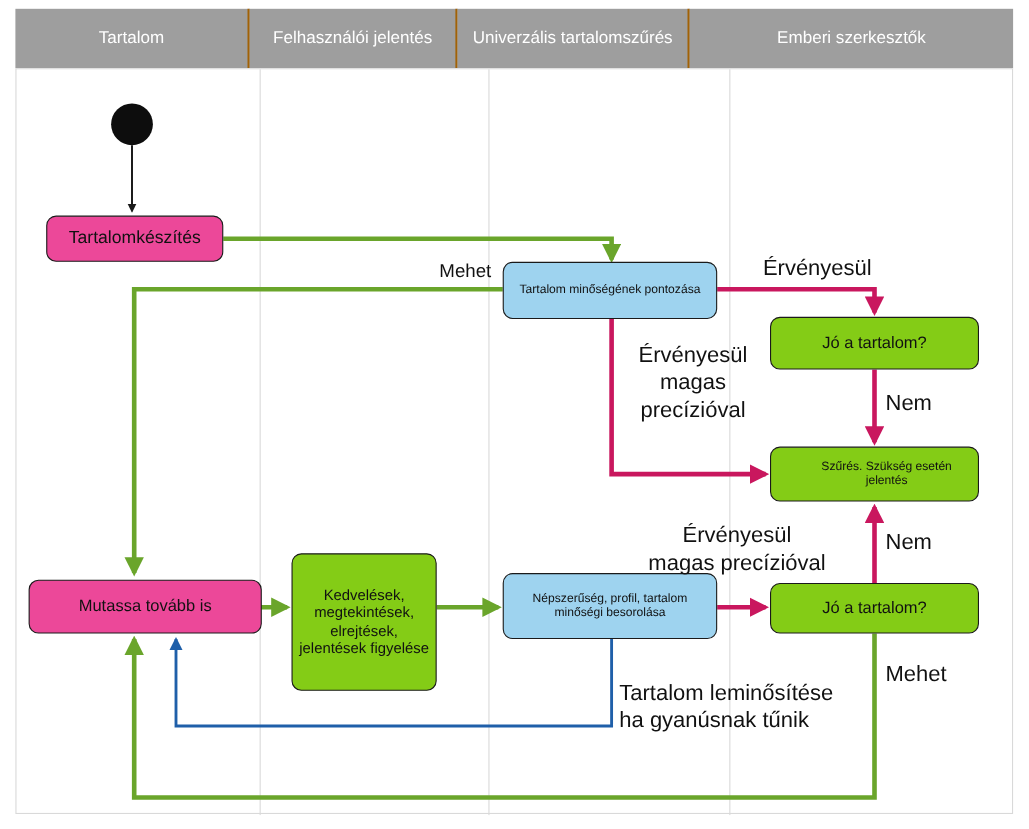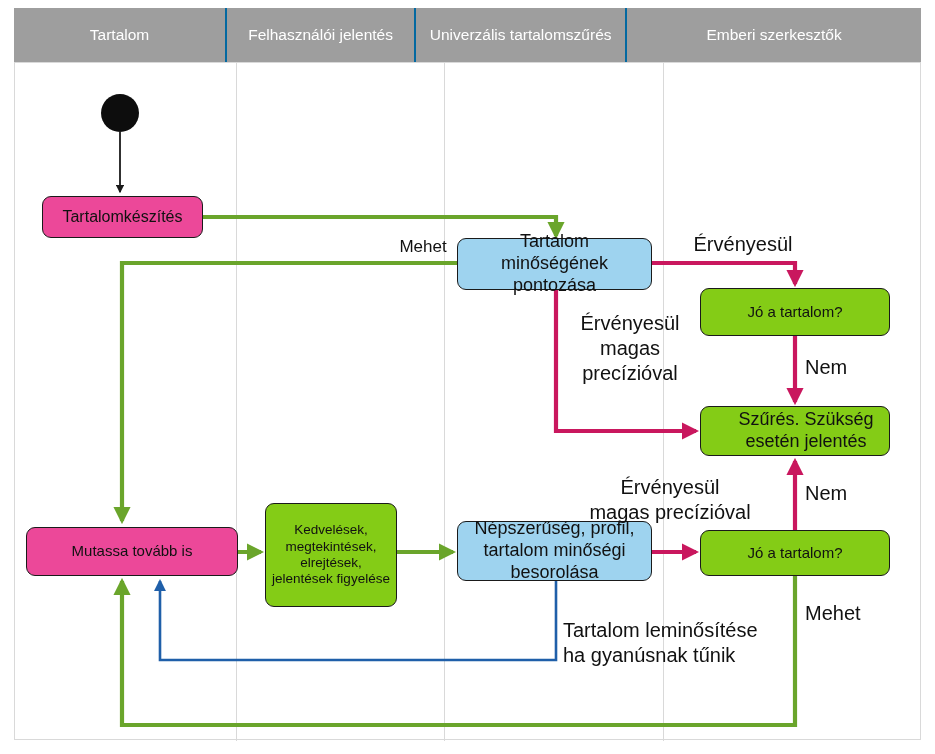--- a/index.html
+++ b/index.html
@@ -3,35 +3,35 @@
 <meta charset="utf-8">
 <style>
   html,body{margin:0;padding:0;background:#fff;}
   body{width:935px;height:754px;font-family:"Liberation Sans",sans-serif;}
   #root{position:relative;width:935px;height:754px;overflow:hidden;background:#fff;}
 
   
   .hdr{position:absolute;left:14px;top:8px;width:907px;height:54px;display:flex;}
   .hdr-cell{background:#9e9e9e;color:#ffffff;display:flex;align-items:center;
             justify-content:center;text-align:center;font-size:15.5px;line-height:1.2;
-            border-right:2px solid #0369a1;box-sizing:border-box;padding:2px 4px;}
+            border-right:2px solid #a16207;box-sizing:border-box;padding:2px 4px;}
   .hdr-cell:last-child{border-right:none;}
 
   
   .canvas{position:absolute;left:14px;top:62px;width:907px;height:678px;
           background:#ffffff;border:1px solid #d9d9d9;box-sizing:border-box;}
   .lane-div{position:absolute;top:0;width:1px;height:678px;background:#d9d9d9;}
 
   
   svg.wires{position:absolute;left:0;top:0;width:935px;height:754px;overflow:visible;}
 
   
   .node{position:absolute;box-sizing:border-box;border:1.6px solid #1a1a1a;
         border-radius:9px;display:flex;align-items:center;justify-content:center;
-        text-align:center;color:#111111;font-size:18px;line-height:1.22;padding:2px 6px;}
+        text-align:center;color:#111111;font-size:11px;line-height:1.22;padding:2px 6px;}
   .green{background:#ec4899;}
   .blue{background:#9ed3ef;}
   .orange{background:#84cc16;}
 
   .start-dot{position:absolute;border-radius:50%;background:#0d0d0d;}
 
   
   .lbl{position:absolute;color:#111111;font-size:20px;line-height:1.25;
        text-align:center;white-space:pre-line;}
   .lbl.left{text-align:left;}
@@ -102,21 +102,21 @@
   <div class="node green" style="left:42px;top:196px;width:161px;height:42px;font-size:16px;">Tartalomkészítés</div>
 
   <div class="node blue" style="left:457px;top:238px;width:195px;height:52px;">Tartalom minőségének pontozása</div>
 
   <div class="node orange" style="left:700px;top:288px;width:190px;height:48px;font-size:15px;">Jó a tartalom?</div>
 
   <div class="node orange" style="left:700px;top:406px;width:190px;height:50px;padding-left:28px;">Szűrés. Szükség esetén jelentés</div>
 
   <div class="node green" style="left:26px;top:527px;width:212px;height:49px;font-size:15px;">Mutassa tovább is</div>
 
-  <div class="node orange" style="left:265px;top:503px;width:132px;height:104px;font-size:13.5px;">Kedvelések, megtekintések, elrejtések, jelentések figyelése</div>
+  <div class="node orange" style="left:265px;top:503px;width:132px;height:125px;font-size:13.5px;">Kedvelések, megtekintések, elrejtések, jelentések figyelése</div>
 
   <div class="node blue" style="left:457px;top:521px;width:195px;height:60px;">Népszerűség, profil, tartalom minőségi besorolása</div>
 
   <div class="node orange" style="left:700px;top:530px;width:190px;height:46px;font-size:15px;">Jó a tartalom?</div>
 
   <div class="lbl" style="left:378px;top:236px;width:90px;font-size:17px;">Mehet</div>
 
   <div class="lbl" style="left:678px;top:232px;width:130px;">Érvényesül</div>
 
   <div class="lbl" style="left:570px;top:311px;width:120px;">Érvényesül

